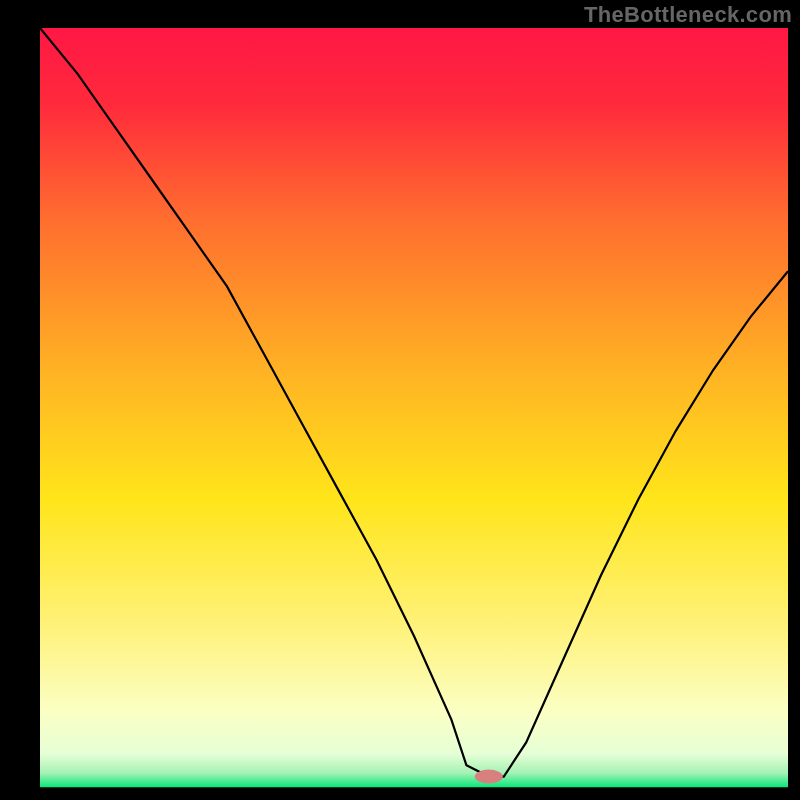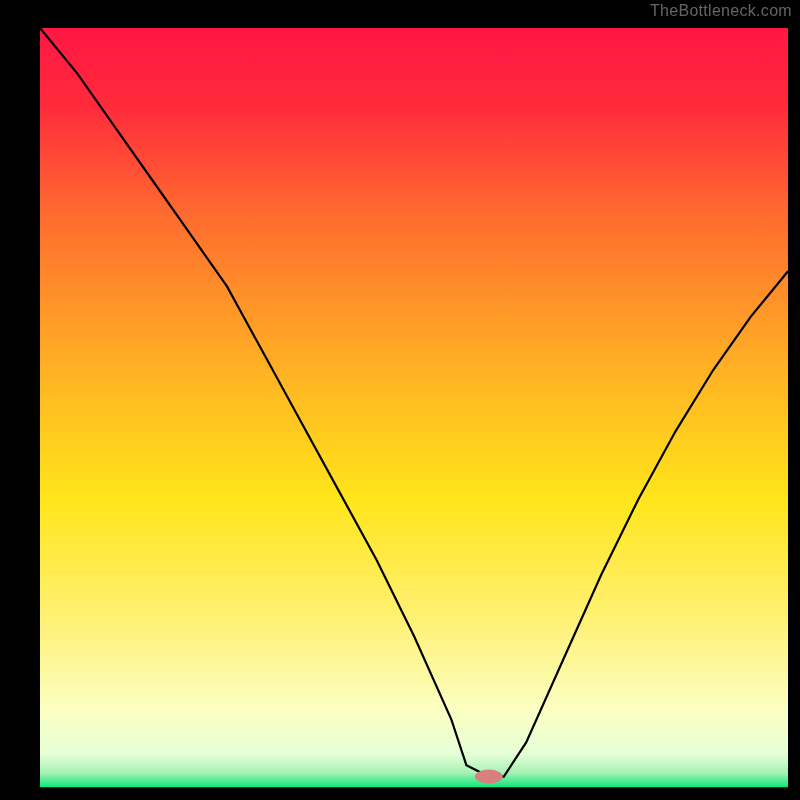--- a/index.html
+++ b/index.html
@@ -14,22 +14,22 @@
   .container {
     position: relative;
     width: 800px;
     height: 800px;
   }
   .watermark {
     position: absolute;
     top: 2px;
     right: 8px;
     color: #666;
-    font-size: 16px;
-    font-weight: 400;
+    font-size: 22px;
+    font-weight: 700;
     z-index: 10;
     letter-spacing: 0.3px;
   }
   svg.plot {
     position: absolute;
     left: 0;
     top: 0;
   }
 </style>
 </head>

